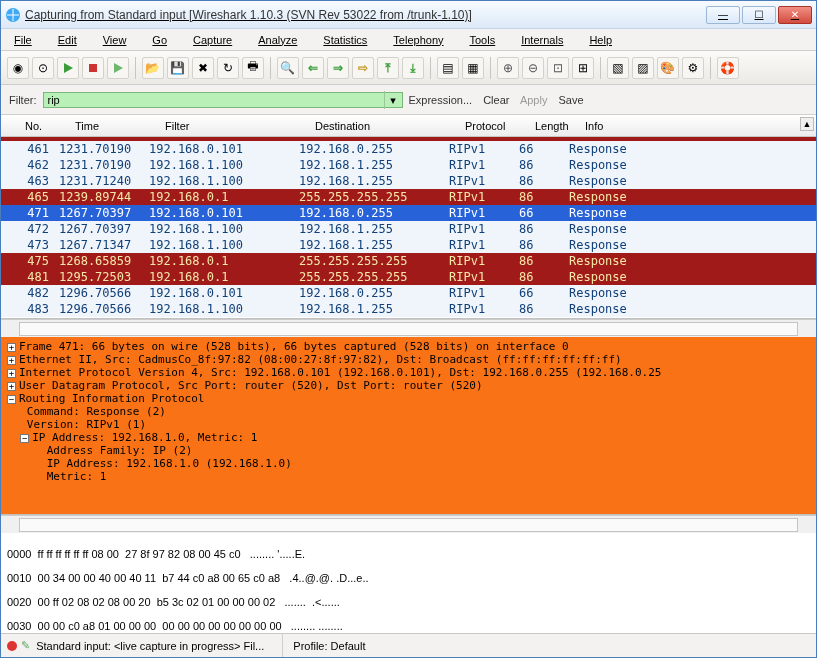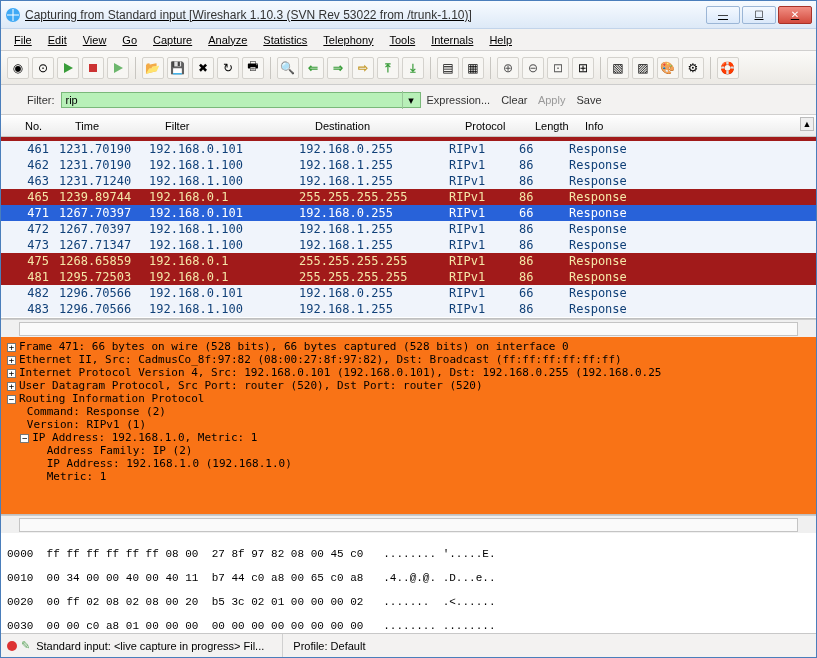--- a/index.html
+++ b/index.html
@@ -22,39 +22,39 @@
     text-decoration: underline;
   }
   .titlebar .appicon { width:16px; height:16px; margin-right:4px; }
   .titlebar .title { flex:1; color:#333; font-size:12px; }
   .winbtns { display:flex; gap:2px; }
   .winbtn { width:34px; height:18px; border:1px solid #9bb6d6; border-radius:2px;
             background:linear-gradient(#f4f9ff,#dbe9fa); display:flex; align-items:center; justify-content:center; font-size:10px;}
   .winbtn.close { background:linear-gradient(#f18f84,#d34b3e); border-color:#a83228; color:#fff; }
   .menubar {
     height:22px; background:#f3f2f1; border-bottom:1px solid #d0cfce;
-    display:flex; align-items:center; padding:0 6px; gap:2px;
+    display:flex; align-items:center; padding:0 6px; gap:12px;
   }
   .menuitem { padding:3px 7px; cursor:default; }
   .menuitem u { text-decoration: underline; }
   .toolbar {
     height:34px; background:linear-gradient(#fbfaf8,#eceae5);
     border-bottom:1px solid #ccc; display:flex; align-items:center; padding:0 6px; gap:3px;
   }
   .tbtn { width:22px; height:22px; border:1px solid #d4d2cd; background:#f7f6f3;
           display:flex; align-items:center; justify-content:center; font-size:12px; border-radius:2px;}
   .tsep { width:1px; height:22px; background:#c8c6c1; margin:0 3px; }
   .arrow-green { color:#3a9d3a; font-weight:bold; }
   .arrow-gold { color:#c59b2d; font-weight:bold; }
   .mag { color:#555; }
   .filterbar {
     height:30px; background:#f3f2f1; border-bottom:1px solid #d0cfce;
     display:flex; align-items:center; padding:0 8px; gap:6px;
   }
-  .filterbar .lbl { color:#333;margin-left:18px; }
+  .filterbar .lbl { color:#333; }
   .filterbox {
     flex:0 0 360px; height:16px;
     background:#b8f0b8; border:1px solid #7ab87a; display:flex; align-items:center;
   }
   .filterbox input { flex:1; border:0; background:transparent; padding:0 4px; font:inherit; outline:none;}
   .filterbox .dd { width:18px; height:18px; border-left:1px solid #9ac79a; text-align:center; line-height:18px;}
   .flinks span { margin-right:8px; color:#333; }
   .flinks .grey { color:#999; }
   .packet-header {
     height:22px; background:linear-gradient(#fff,#ececec);
@@ -68,21 +68,21 @@
   .prow { display:flex; height:16px; align-items:center; padding:0 6px; font-family:"DejaVu Sans Mono","Courier New",monospace; font-size:12px;}
   .prow.normal { background:#f0f4fb; color:#104078; }
   .prow.red { background:#a11a1a; color:#f5e7a8; }
   .prow.blue { background:#2862d9; color:#fff; }
   .prow .c-no { text-align:right; padding-right:8px; }
   .hscroll { height:18px; background:#f0f0f0; border-top:1px solid #ccc; display:flex; align-items:center;}
   .hscroll .track { flex:1; height:14px; border:1px solid #c4c4c4; margin:0 18px; background:#fafafa;}
   .tree { height:178px; overflow:auto; padding:3px 6px; font-family:"DejaVu Sans Mono","Courier New",monospace; font-size:11px; background:#f97316; border-bottom:1px solid #c0c0c0;}
   .tree .line { white-space:pre; }
   .tree .box { display:inline-block; width:9px; height:9px; border:1px solid #777; text-align:center; line-height:7px; font-size:9px; margin-right:3px; background:#fff;}
-  .hex { height:104px; overflow:auto; padding:3px 6px; font-family:Liberation Mono, monospace; font-size:11px; background:#fff; white-space:pre;}
+  .hex { height:104px; overflow:auto; padding:3px 6px; font-family:Liberation Sans, sans-serif; font-size:11px; background:#fff; white-space:pre;}
   .statusbar { position:absolute; bottom:1px; left:1px; right:1px; height:24px; background:#f3f2f1; border-top:1px solid #c8c8c8; display:flex; align-items:center; padding:0 6px; gap:8px;}
   .statusbar .cell { border-left:1px solid #d0d0d0; padding:0 10px; height:100%; display:flex; align-items:center;}
   .statusbar .cell:first-child { border-left:0; padding-left:0;}
   .dot-red { width:10px;height:10px;border-radius:50%;background:#d33; display:inline-block; margin-right:4px;}
   svg.ico { width:14px; height:14px; }
   .scrollup { position:absolute; right:2px; top:2px; width:14px; height:14px; border:1px solid #bbb; background:#efefef; text-align:center; line-height:12px; font-size:9px;}
 </style>
 </head>
 <body>
 

